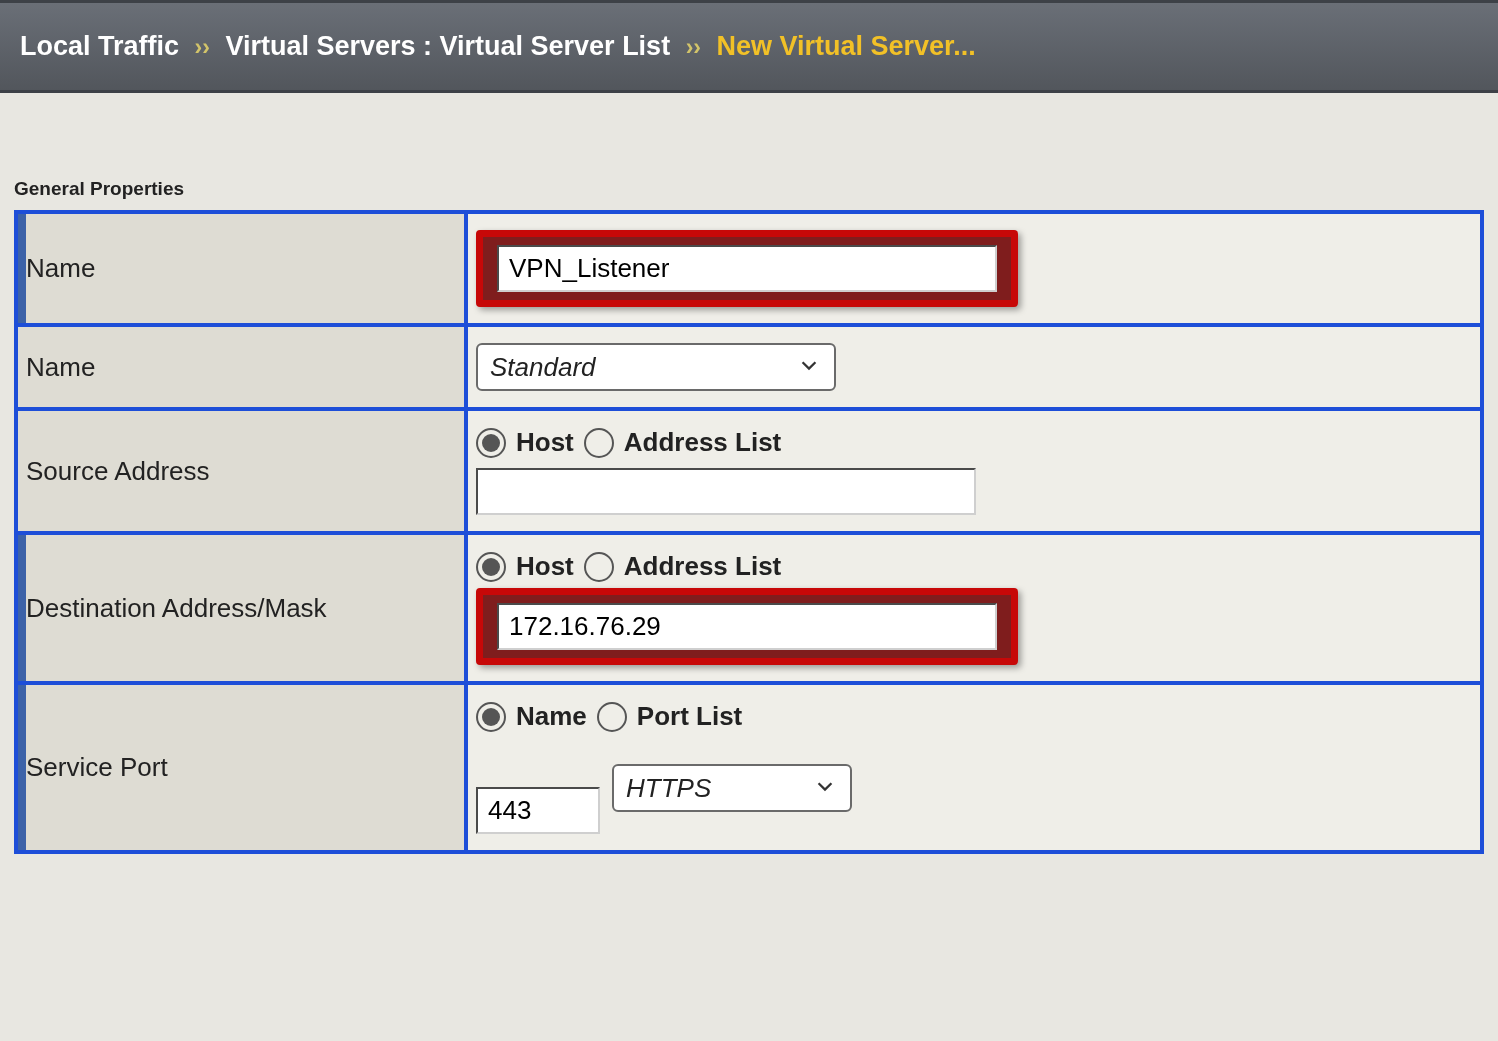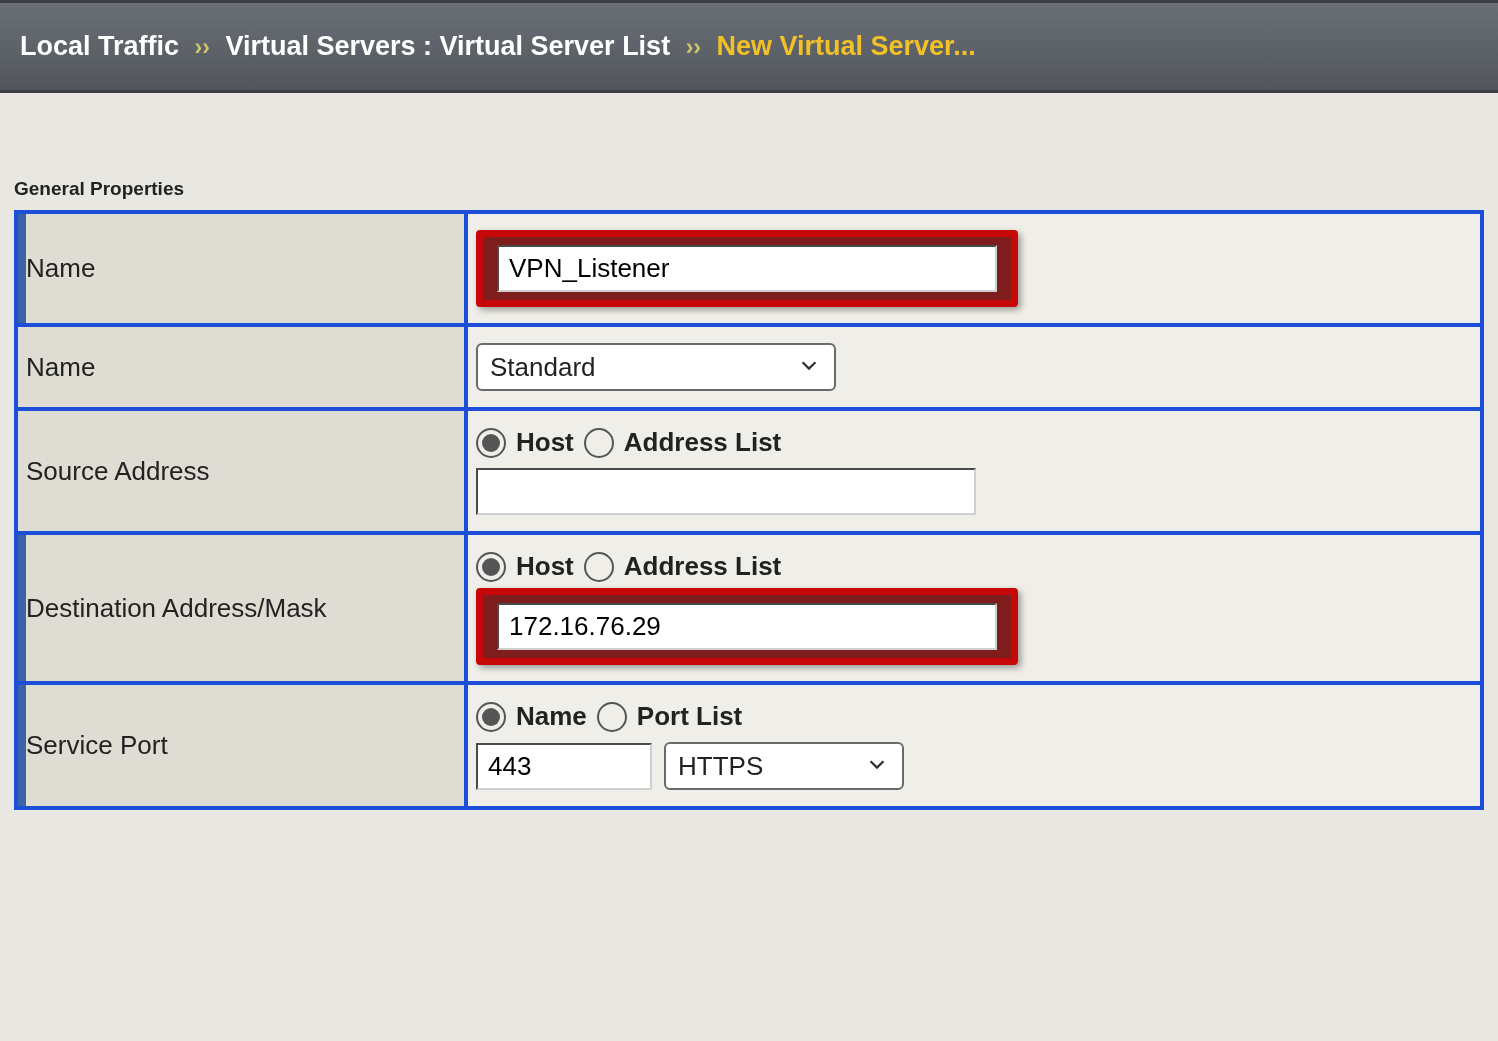--- a/index.html
+++ b/index.html
@@ -57,32 +57,33 @@
     font-size:26px;
     padding:6px 10px;
     border:2px solid #4a4a4a;
     border-right-color:#cfcfcf;
     border-bottom-color:#cfcfcf;
     background:#fff;
     box-sizing:border-box;
   }
   .tx-lg{width:620px;}
   .tx-md{width:500px;}
-  .tx-sm{width:176px;}
+  .tx-sm{width:124px;margin-top:45px;}
   
   .sel{
     display:inline-flex;
     align-items:center;
     border:2px solid #6a6a6a;
     border-radius:6px;
     background:#fff;
     font-size:26px;
     padding:4px 14px 4px 12px;
     cursor:pointer;
     min-height:36px;
+    font-style:italic;
   }
   .sel .v{flex:1;}
   .sel .chev{margin-left:26px;}
   .sel-md{width:330px;}
   .sel-sm{width:180px;}
   .sel-sp{width:210px;gap:29px;}
   svg.chevron{width:22px;height:22px;stroke:#333;stroke-width:2.5;fill:none;}
   
   .radiogroup{display:flex;align-items:center;gap:10px;margin-bottom:10px;font-size:26px;font-weight:bold;}
   .radio{

